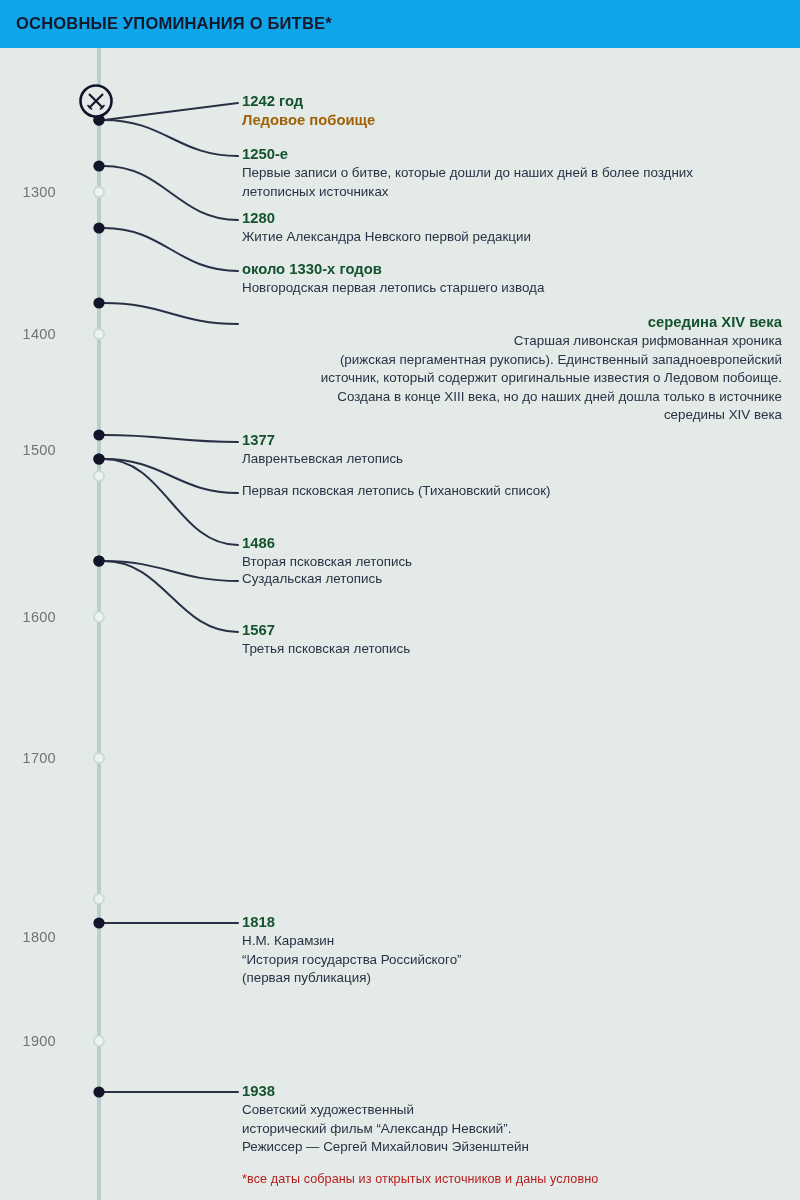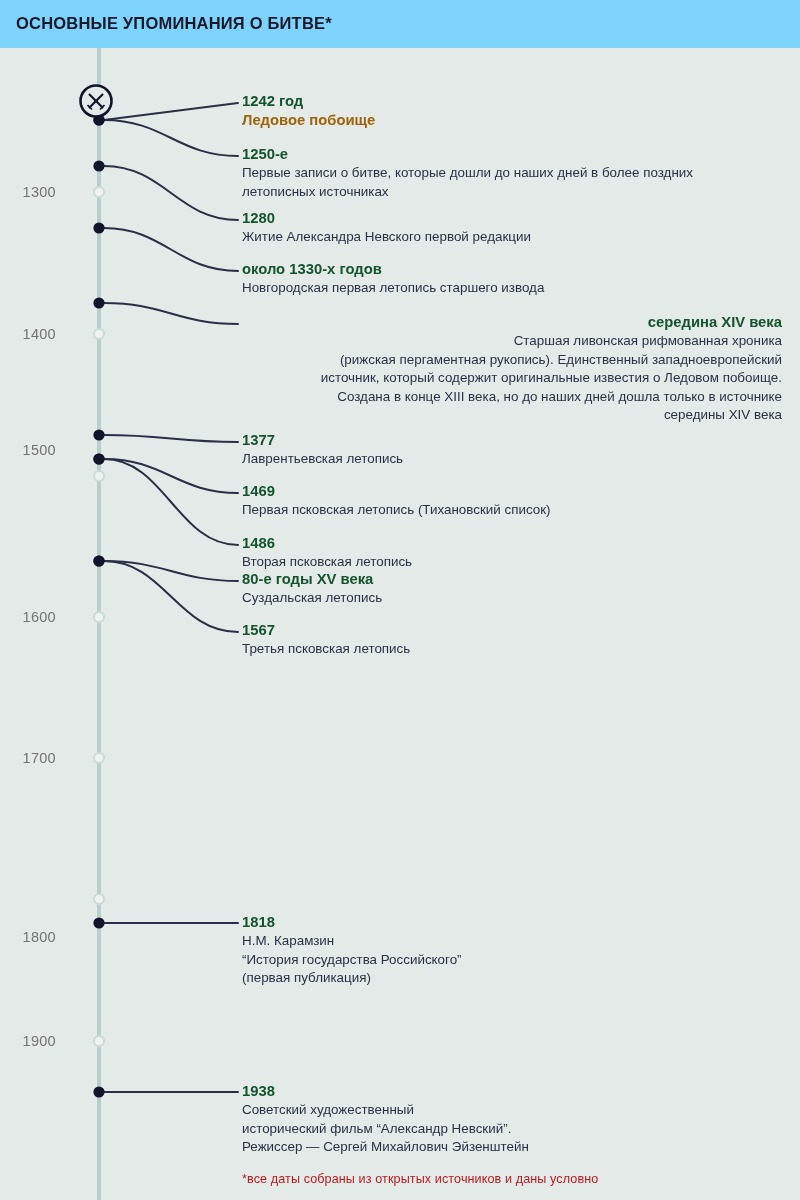--- a/index.html
+++ b/index.html
@@ -16,21 +16,21 @@
     overflow: hidden;
     position: relative;
   }
 
   
   .header-bar {
     position: absolute;
     left: 0; top: 0;
     width: 800px;
     height: 48px;
-    background: #7dd3fc;
+    background: #0ea5e9;
     box-sizing: border-box;
   }
   .header-title {
     position: absolute;
     left: 16px;
     top: 14px;
     font-size: 16.5px;
     font-weight: bold;
     letter-spacing: 0.2px;
     color: #16192b;
@@ -186,29 +186,27 @@
 (рижская пергаментная рукопись). Единственный западноевропейский
 источник, который содержит оригинальные известия о Ледовом побоище.
 Создана в конце XIII века, но до наших дней дошла только в источнике
 середины XIV века</p>
     </div>
     <div class="event" style="top: 431px;">
       <p class="event-year">1377</p>
       <p class="event-desc">Лаврентьевская летопись</p>
     </div>
     <div class="event" style="top: 482px;">
-      <p class="event-year">1469</p>
       <p class="event-desc">Первая псковская летопись (Тихановский список)</p>
     </div>
     <div class="event" style="top: 534px;">
       <p class="event-year">1486</p>
       <p class="event-desc">Вторая псковская летопись</p>
     </div>
     <div class="event" style="top: 570px;">
-      <p class="event-year">80-е годы XV века</p>
       <p class="event-desc">Суздальская летопись</p>
     </div>
     <div class="event" style="top: 621px;">
       <p class="event-year">1567</p>
       <p class="event-desc">Третья псковская летопись</p>
     </div>
     <div class="event" style="top: 913px;">
       <p class="event-year">1818</p>
       <p class="event-desc">Н.М. Карамзин
 “История государства Российского”

